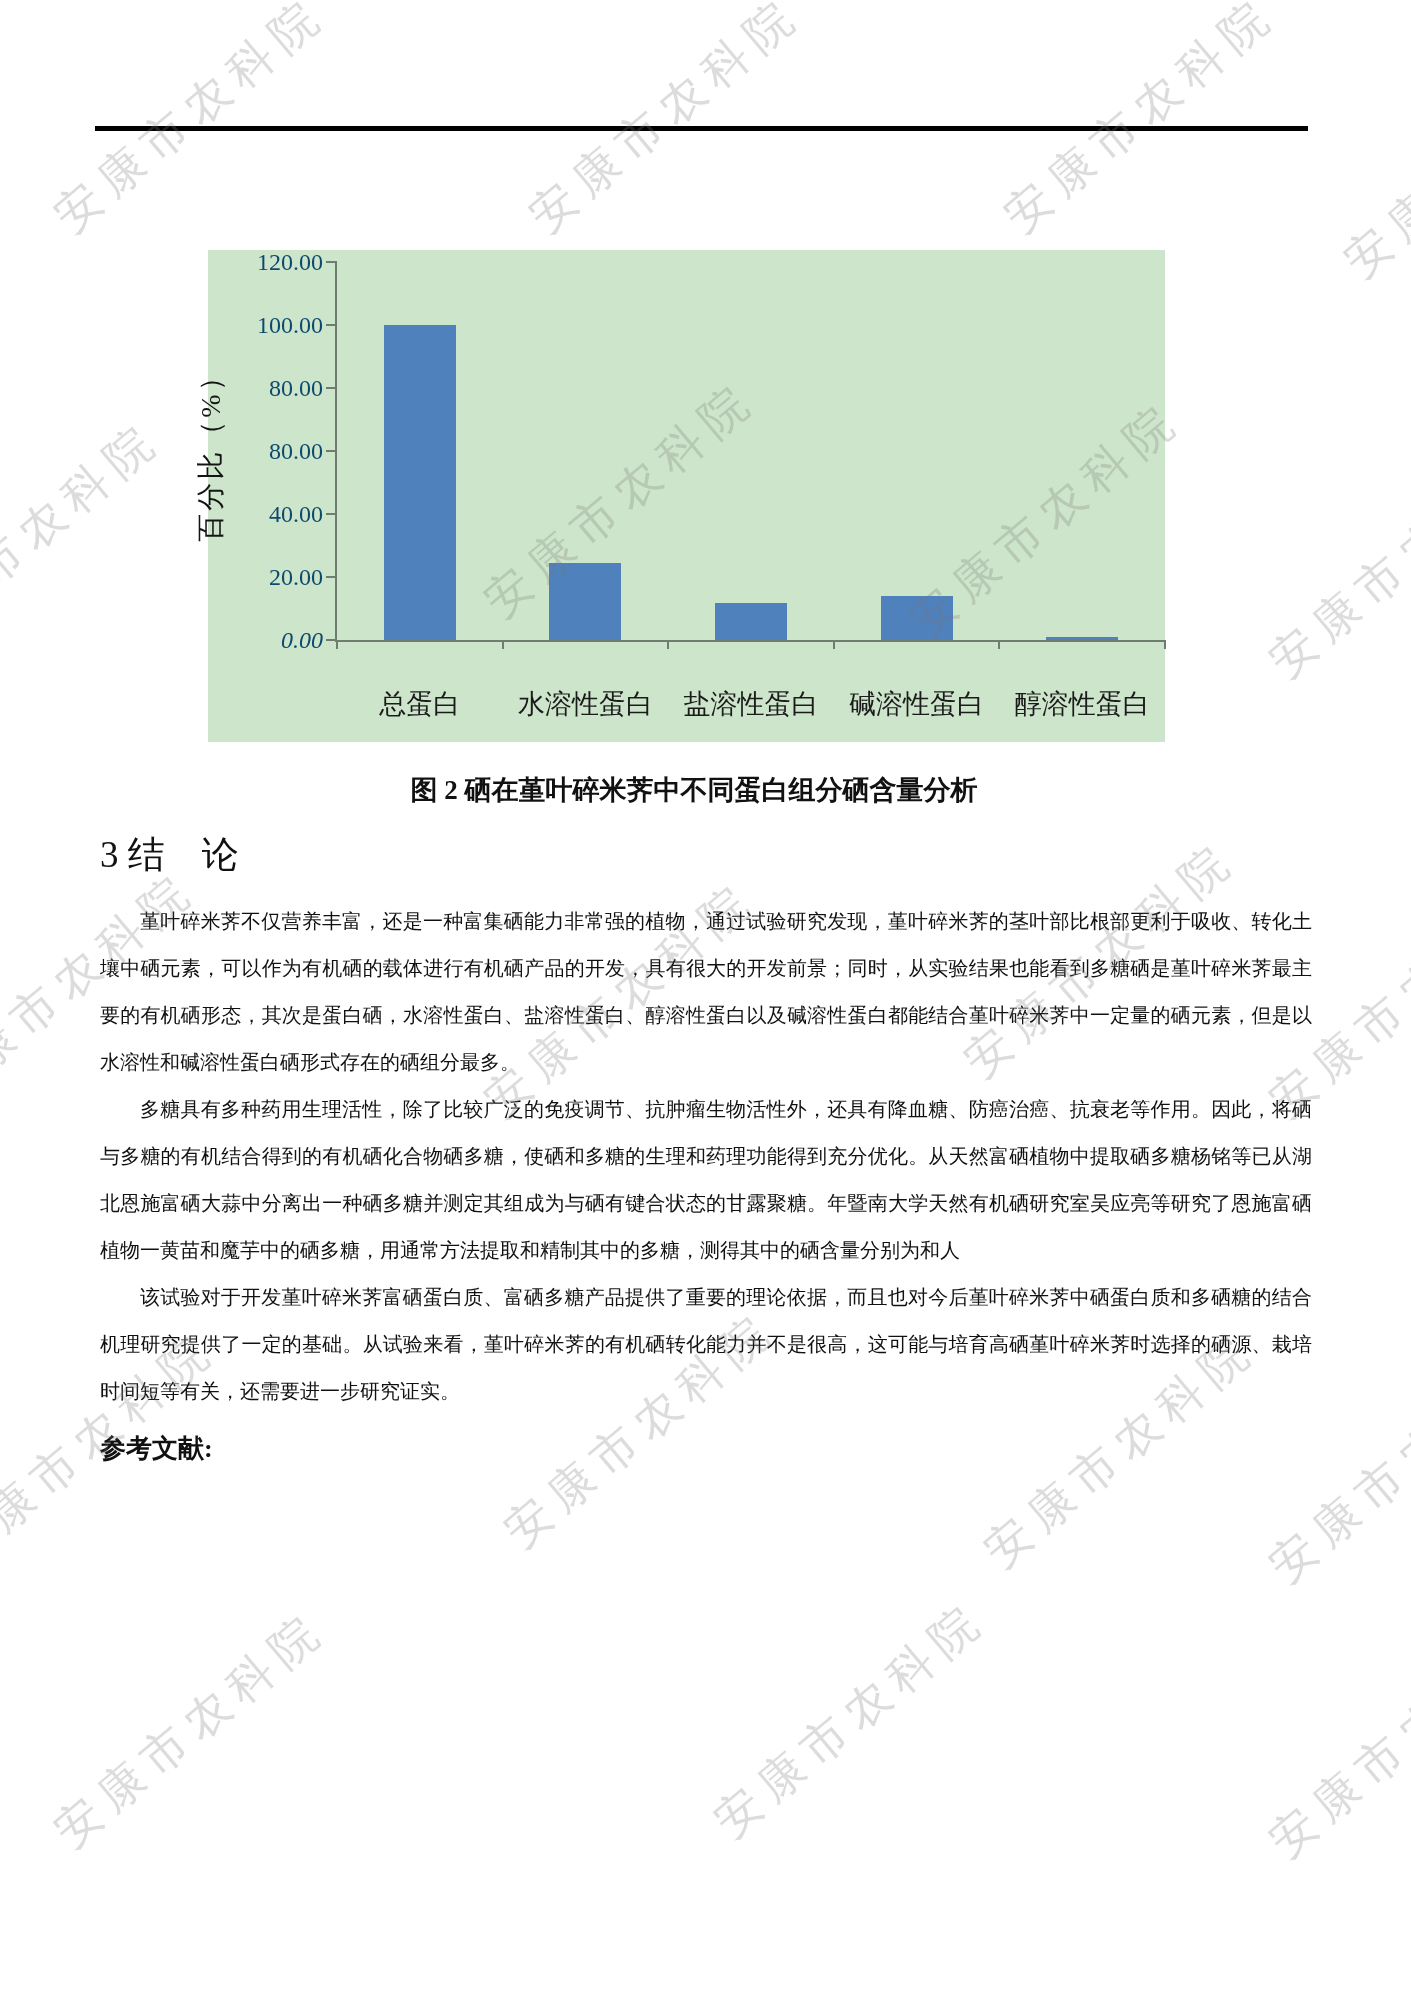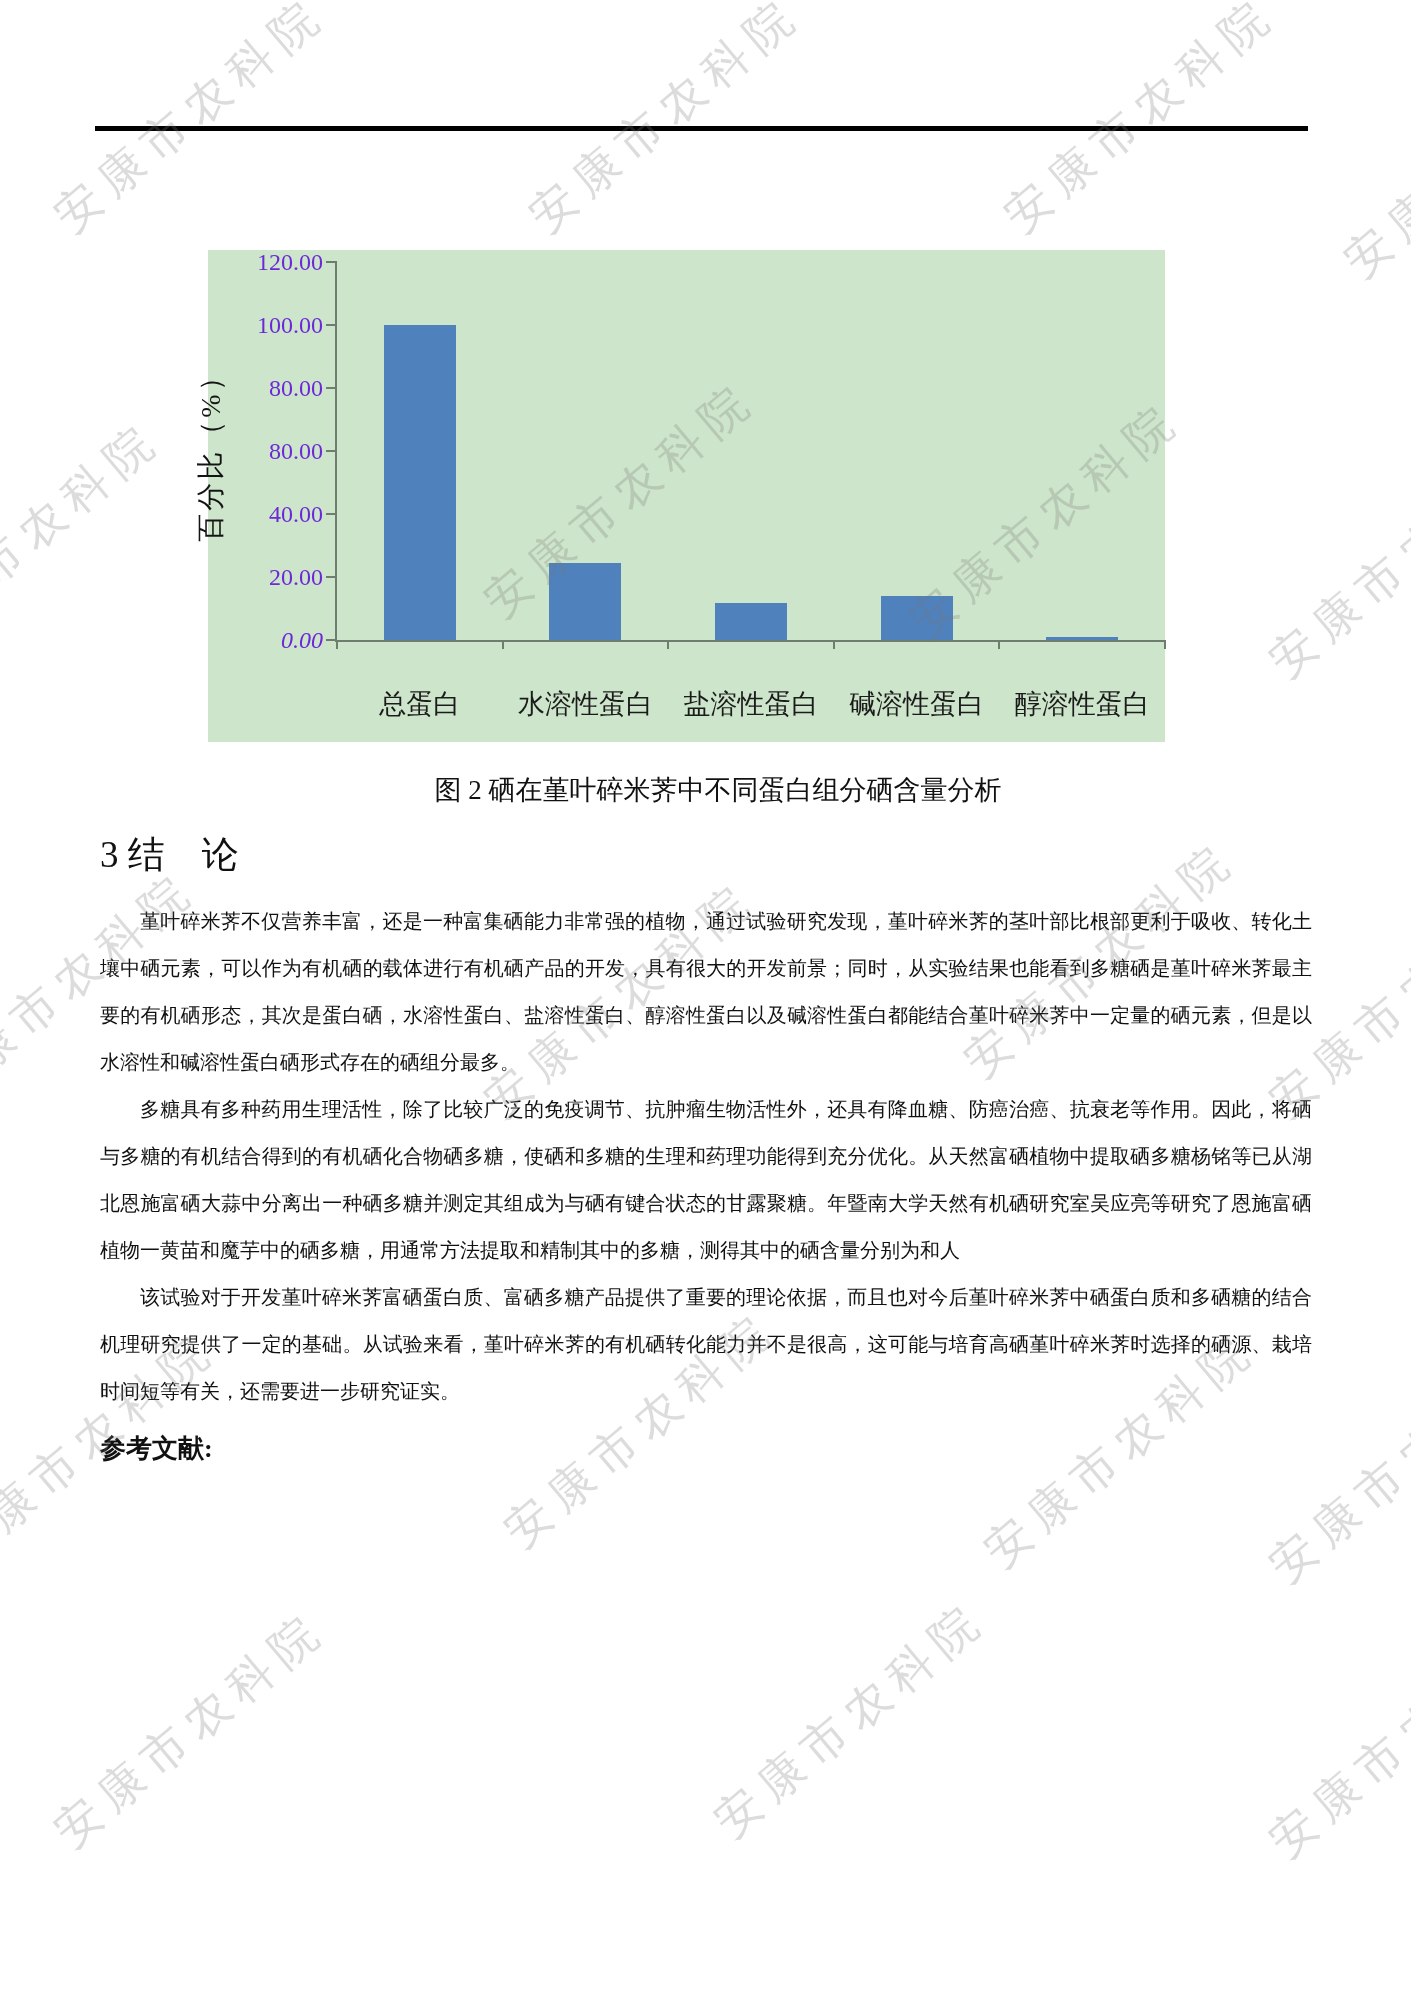--- a/index.html
+++ b/index.html
@@ -33,41 +33,41 @@
     z-index:1;
   }
   .plot {
     position:absolute; left:127px; top:12px;
     width:828px; height:378px;
     border-left:2px solid #6e7d6e;
     border-bottom:2px solid #6e7d6e;
   }
   .ytick-label {
     position:absolute; left:-102px; width:88px; text-align:right;
-    font-size:24px; line-height:30px; color:#6d28d9;
+    font-size:24px; line-height:30px; color:#0c4a6e;
   }
   .ytick-mark { position:absolute; left:-11px; width:11px; height:2px; background:#6e7d6e; }
   .xtick-mark { position:absolute; top:100%; width:2px; height:9px; background:#6e7d6e; }
   .bar { position:absolute; bottom:0; width:72px; }
   .cat-label {
     position:absolute; top:calc(100% + 46px);
     text-align:center; font-size:27px; color:#1b1b1b; white-space:nowrap;
   }
   .y-title {
     position:absolute; left:-148px; top:0; width:44px; height:378px;
     display:flex; align-items:center; justify-content:center;
   }
   .y-title span {
     transform:rotate(-90deg); white-space:nowrap;
     font-size:28px; color:#141414; letter-spacing:3px;
   }
 
   .fig-caption {
-    position:absolute; left:112px; top:772px; width:1212px;
-    text-align:center; font-weight:normal; font-size:27px; z-index:1;
+    position:absolute; left:88px; top:772px; width:1212px;
+    text-align:center; font-weight:bold; font-size:27px; z-index:1;
   }
 
   
   .section-heading {
     position:absolute; left:100px; top:830px;
     font-size:37px; font-weight:400; z-index:1; white-space:pre;
   }
   .text-block {
     position:absolute; left:100px; top:898px; width:1212px; z-index:1;
   }

